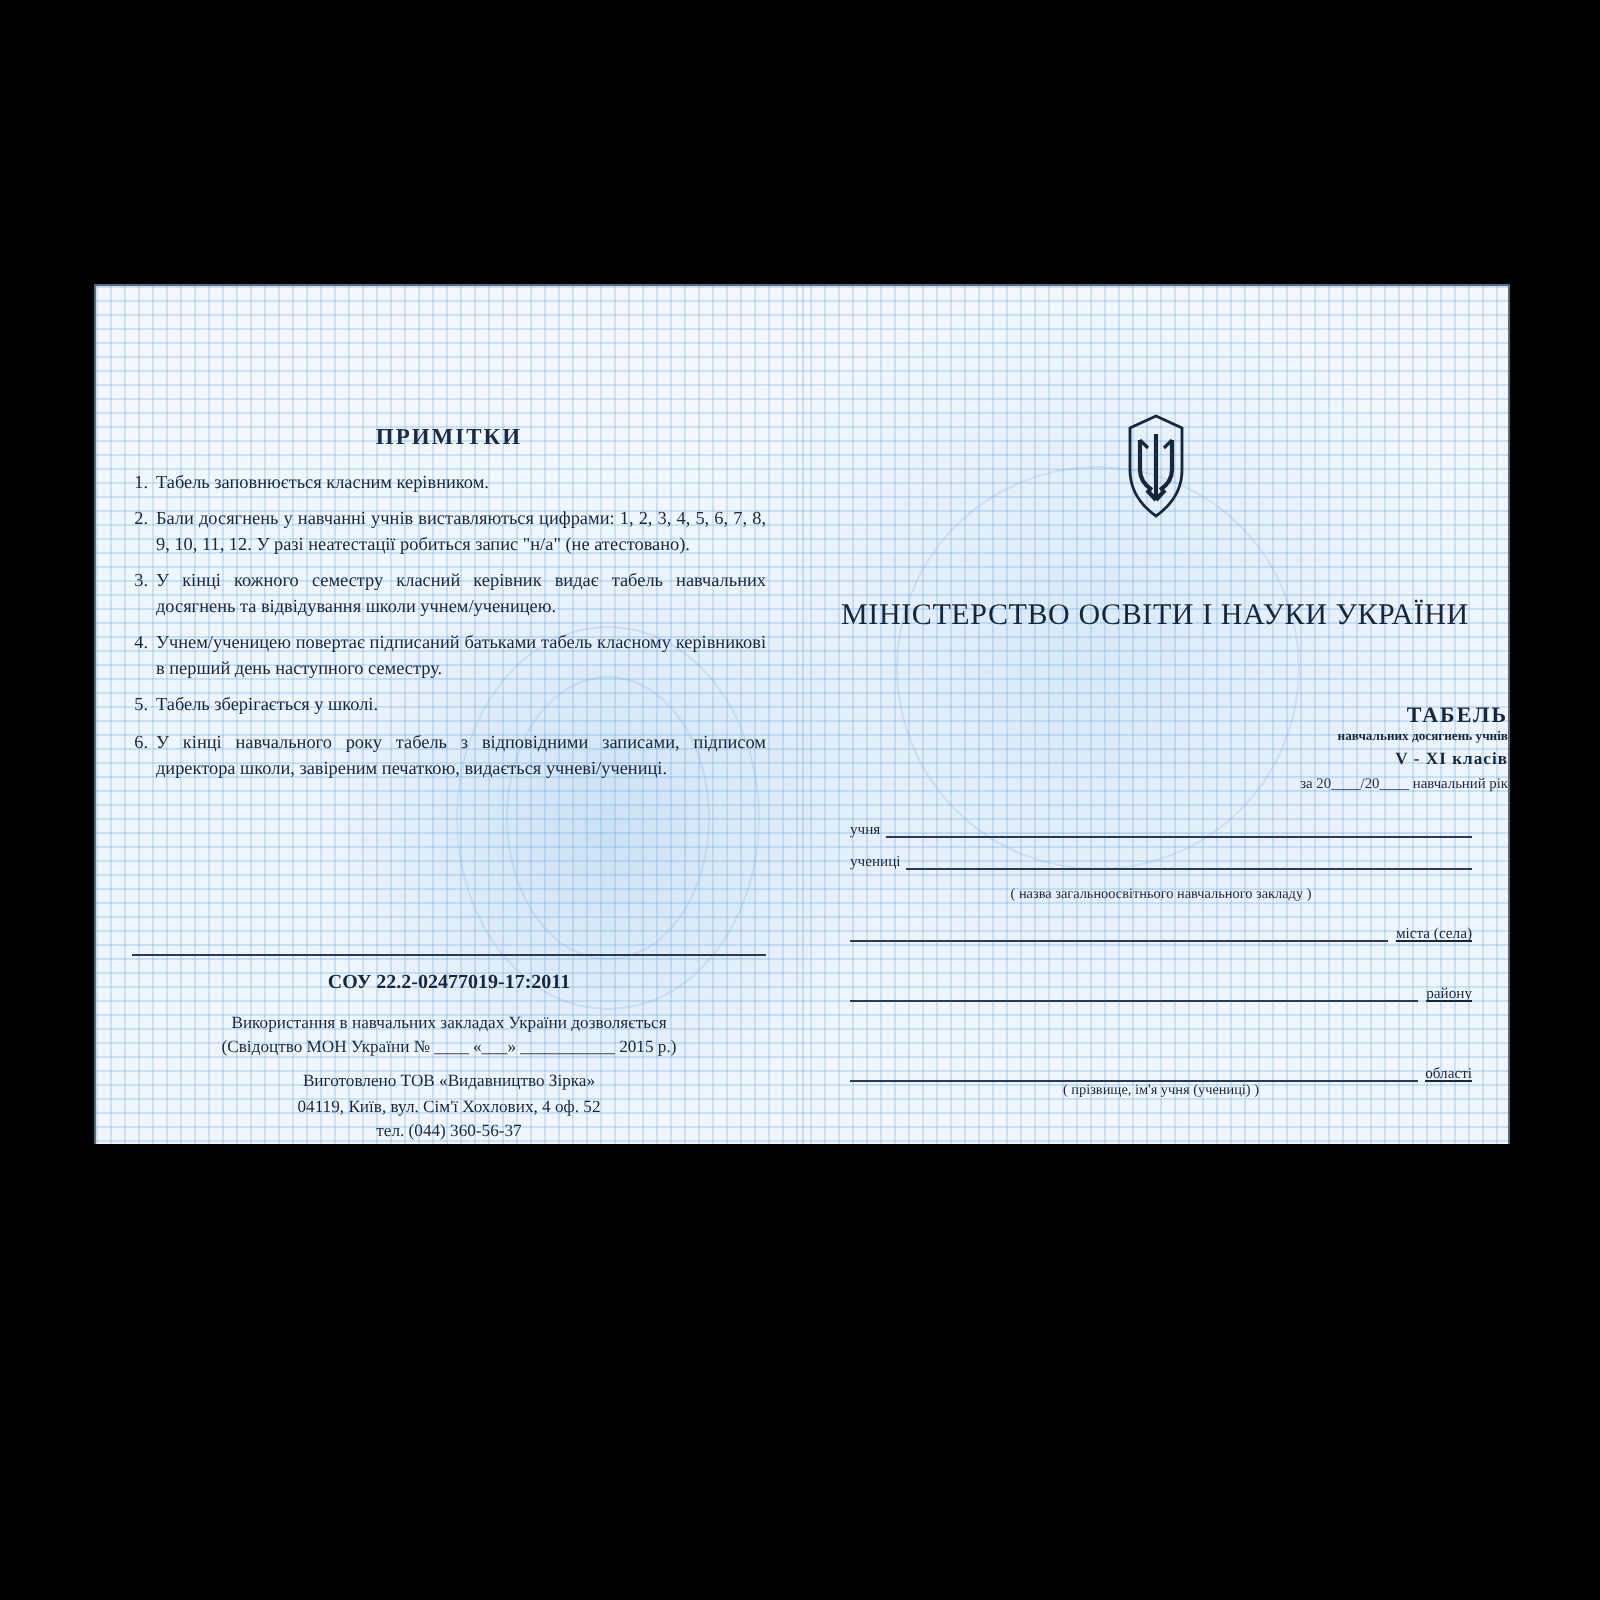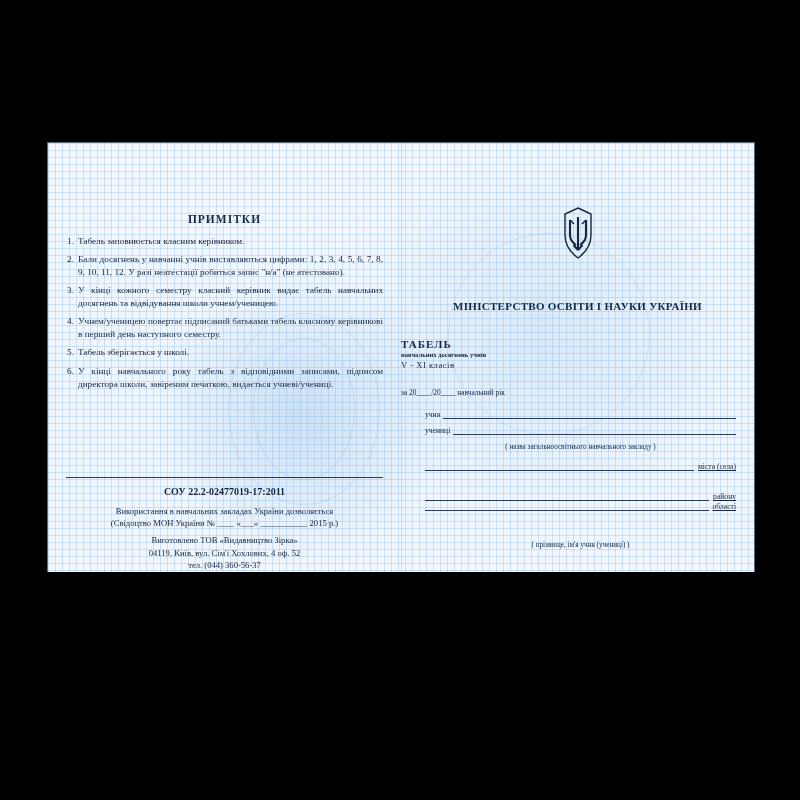--- a/index.html
+++ b/index.html
@@ -125,37 +125,37 @@
     left: 50%;
     transform: translateX(-50%);
     top: 62px;
     width: 44px;
     height: 56px;
   }
   #ministry {
     position: absolute;
     left: 0; right: 0;
     top: 157px;
-    font-size: 11px;
-    font-weight: bold;
+    font-size: 15px;
+    font-weight: normal;
     text-align: center;
     letter-spacing: 0.3px;
     color: #16263d;
   }
   #tabel-block {
     position: absolute;
     left: 0; right: 0;
-    top: 195px;
-    text-align: left;
+    top: 209px;
+    text-align: right;
     color: #16263d;
   }
   #tabel-block .t1 { font-size: 11px; font-weight: bold; letter-spacing: 1px; }
   #tabel-block .t2 { font-size: 6.6px; font-weight: bold; margin-top: 1px; }
-  #tabel-block .t3 { font-size: 8.6px; font-weight: normal; margin-top: 2px; letter-spacing: 0.5px; }
-  #tabel-block .t4 { font-size: 7.4px; margin-top: 18px; }
+  #tabel-block .t3 { font-size: 8.6px; font-weight: bold; margin-top: 2px; letter-spacing: 0.5px; }
+  #tabel-block .t4 { font-size: 7.4px; margin-top: 3px; }
 
   .fieldrow {
     position: absolute;
     left: 24px;
     right: 18px;
     display: flex;
     align-items: flex-end;
     color: #16263d;
   }
   .fieldrow .lbl {
@@ -255,21 +255,21 @@
       <div class="caption" style="top:300px;">( назва загальноосвітнього навчального закладу )</div>
 
       <div class="fieldrow" style="top:318px;">
         <span class="line"></span>
         <span class="lbl-right">міста (села)</span>
       </div>
       <div class="fieldrow" style="top:348px;">
         <span class="line"></span>
         <span class="lbl-right">району</span>
       </div>
-      <div class="fieldrow" style="top:358px;">
+      <div class="fieldrow" style="top:388px;">
         <span class="line"></span>
         <span class="lbl-right">області</span>
       </div>
 
       <div class="caption" style="top:398px;">( прізвище, ім'я учня (учениці) )</div>
     </div>
   </div>
 </div>
 
 </body></html>

